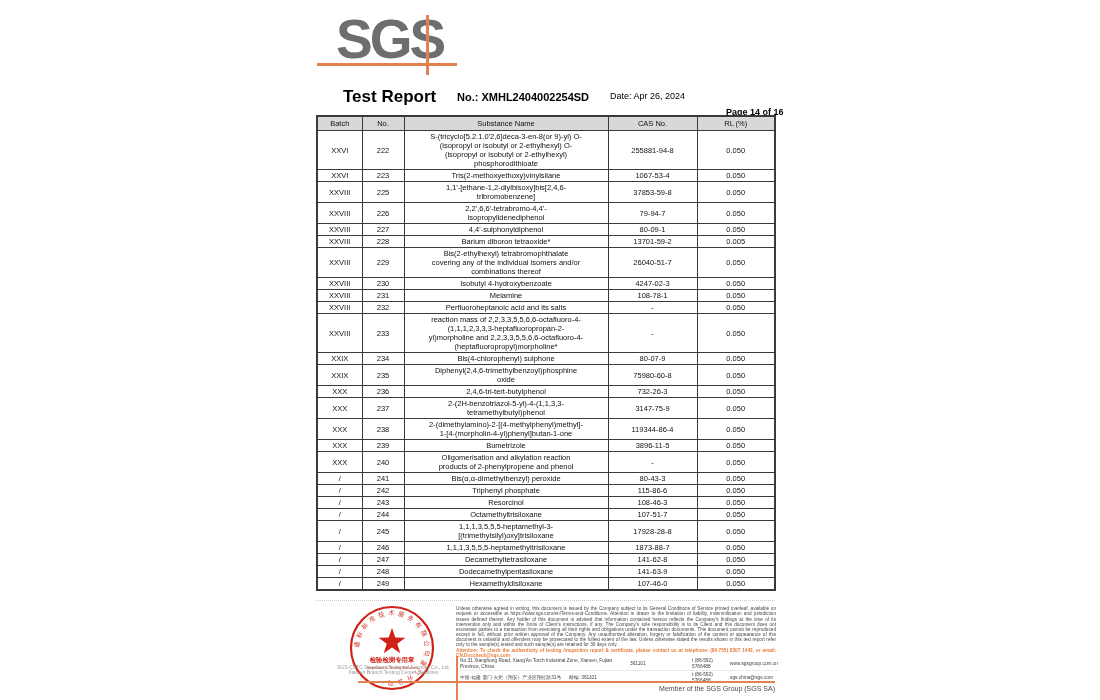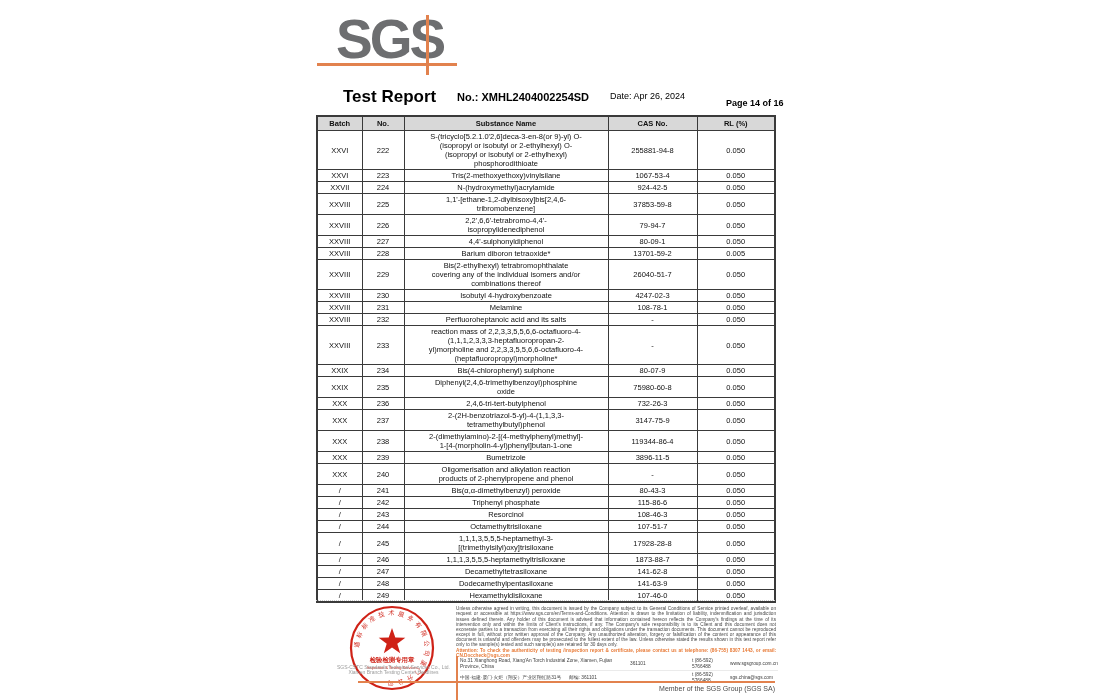--- a/index.html
+++ b/index.html
@@ -9,26 +9,26 @@
   
   .logo-text{position:absolute;left:336px;top:12px;font-size:55px;font-weight:bold;
              color:#6d6e70;letter-spacing:-3px;line-height:1;}
   .logo-hline{position:absolute;left:317px;top:63px;width:140px;height:3px;background:#e2824e;}
   .logo-vline{position:absolute;left:426px;top:15px;width:3px;height:60px;background:#e2824e;}
 
   
   .report-title{position:absolute;left:343px;top:87px;font-size:17px;font-weight:bold;color:#000;}
   .report-no{position:absolute;left:457px;top:91px;font-size:11px;font-weight:bold;color:#000;}
   .report-date{position:absolute;left:610px;top:91px;font-size:9px;font-weight:normal;color:#000;}
-  .report-page{position:absolute;left:726px;top:98px;font-size:9px;font-weight:bold;color:#000;}
+  .report-page{position:absolute;left:726px;top:107px;font-size:9px;font-weight:bold;color:#000;}
 
   
   table.report{position:absolute;left:316px;top:115px;width:458px;border-collapse:collapse;
                table-layout:fixed;border:2px solid #3a3a3a;}
-  table.report th{background:#d8d8d8;border:1px solid #3a3a3a;font-size:7.5px;font-weight:bold;
+  table.report th{background:#d8d8d8;border:1px solid #3a3a3a;font-size:7.5px;font-weight:normal;
                   padding:1px 8px;height:11px;color:#111;}
   table.report td{border:1px solid #3a3a3a;font-size:7.5px;line-height:9px;padding:1px 2px;
                   text-align:center;vertical-align:middle;color:#111;}
   td.c-name{white-space:pre-line;}
 
   
   .footer-sep{position:absolute;left:316px;top:600px;width:459px;border-top:1px dotted #c9c9c9;}
   .stamp-svg{position:absolute;left:348px;top:604px;width:88px;height:88px;}
   .company{position:absolute;left:331px;top:664px;width:250px;transform:scale(0.5);
            transform-origin:top left;font-size:10px;line-height:11px;color:#9b9b9b;text-align:center;}
@@ -90,27 +90,20 @@
         </tr>
 
         <tr>
           <td class="c-batch">XXVI</td>
           <td class="c-no">223</td>
           <td class="c-name">Tris(2-methoxyethoxy)vinylsilane</td>
           <td class="c-cas">1067-53-4</td>
           <td class="c-rl">0.050</td>
         </tr>
 
-        <tr>
-          <td class="c-batch">XXVII</td>
-          <td class="c-no">224</td>
-          <td class="c-name">N-(hydroxymethyl)acrylamide</td>
-          <td class="c-cas">924-42-5</td>
-          <td class="c-rl">0.050</td>
-        </tr>
 
         <tr>
           <td class="c-batch">XXVIII</td>
           <td class="c-no">225</td>
           <td class="c-name">1,1'-[ethane-1,2-diylbisoxy]bis[2,4,6-
 tribromobenzene]</td>
           <td class="c-cas">37853-59-8</td>
           <td class="c-rl">0.050</td>
         </tr>
 

